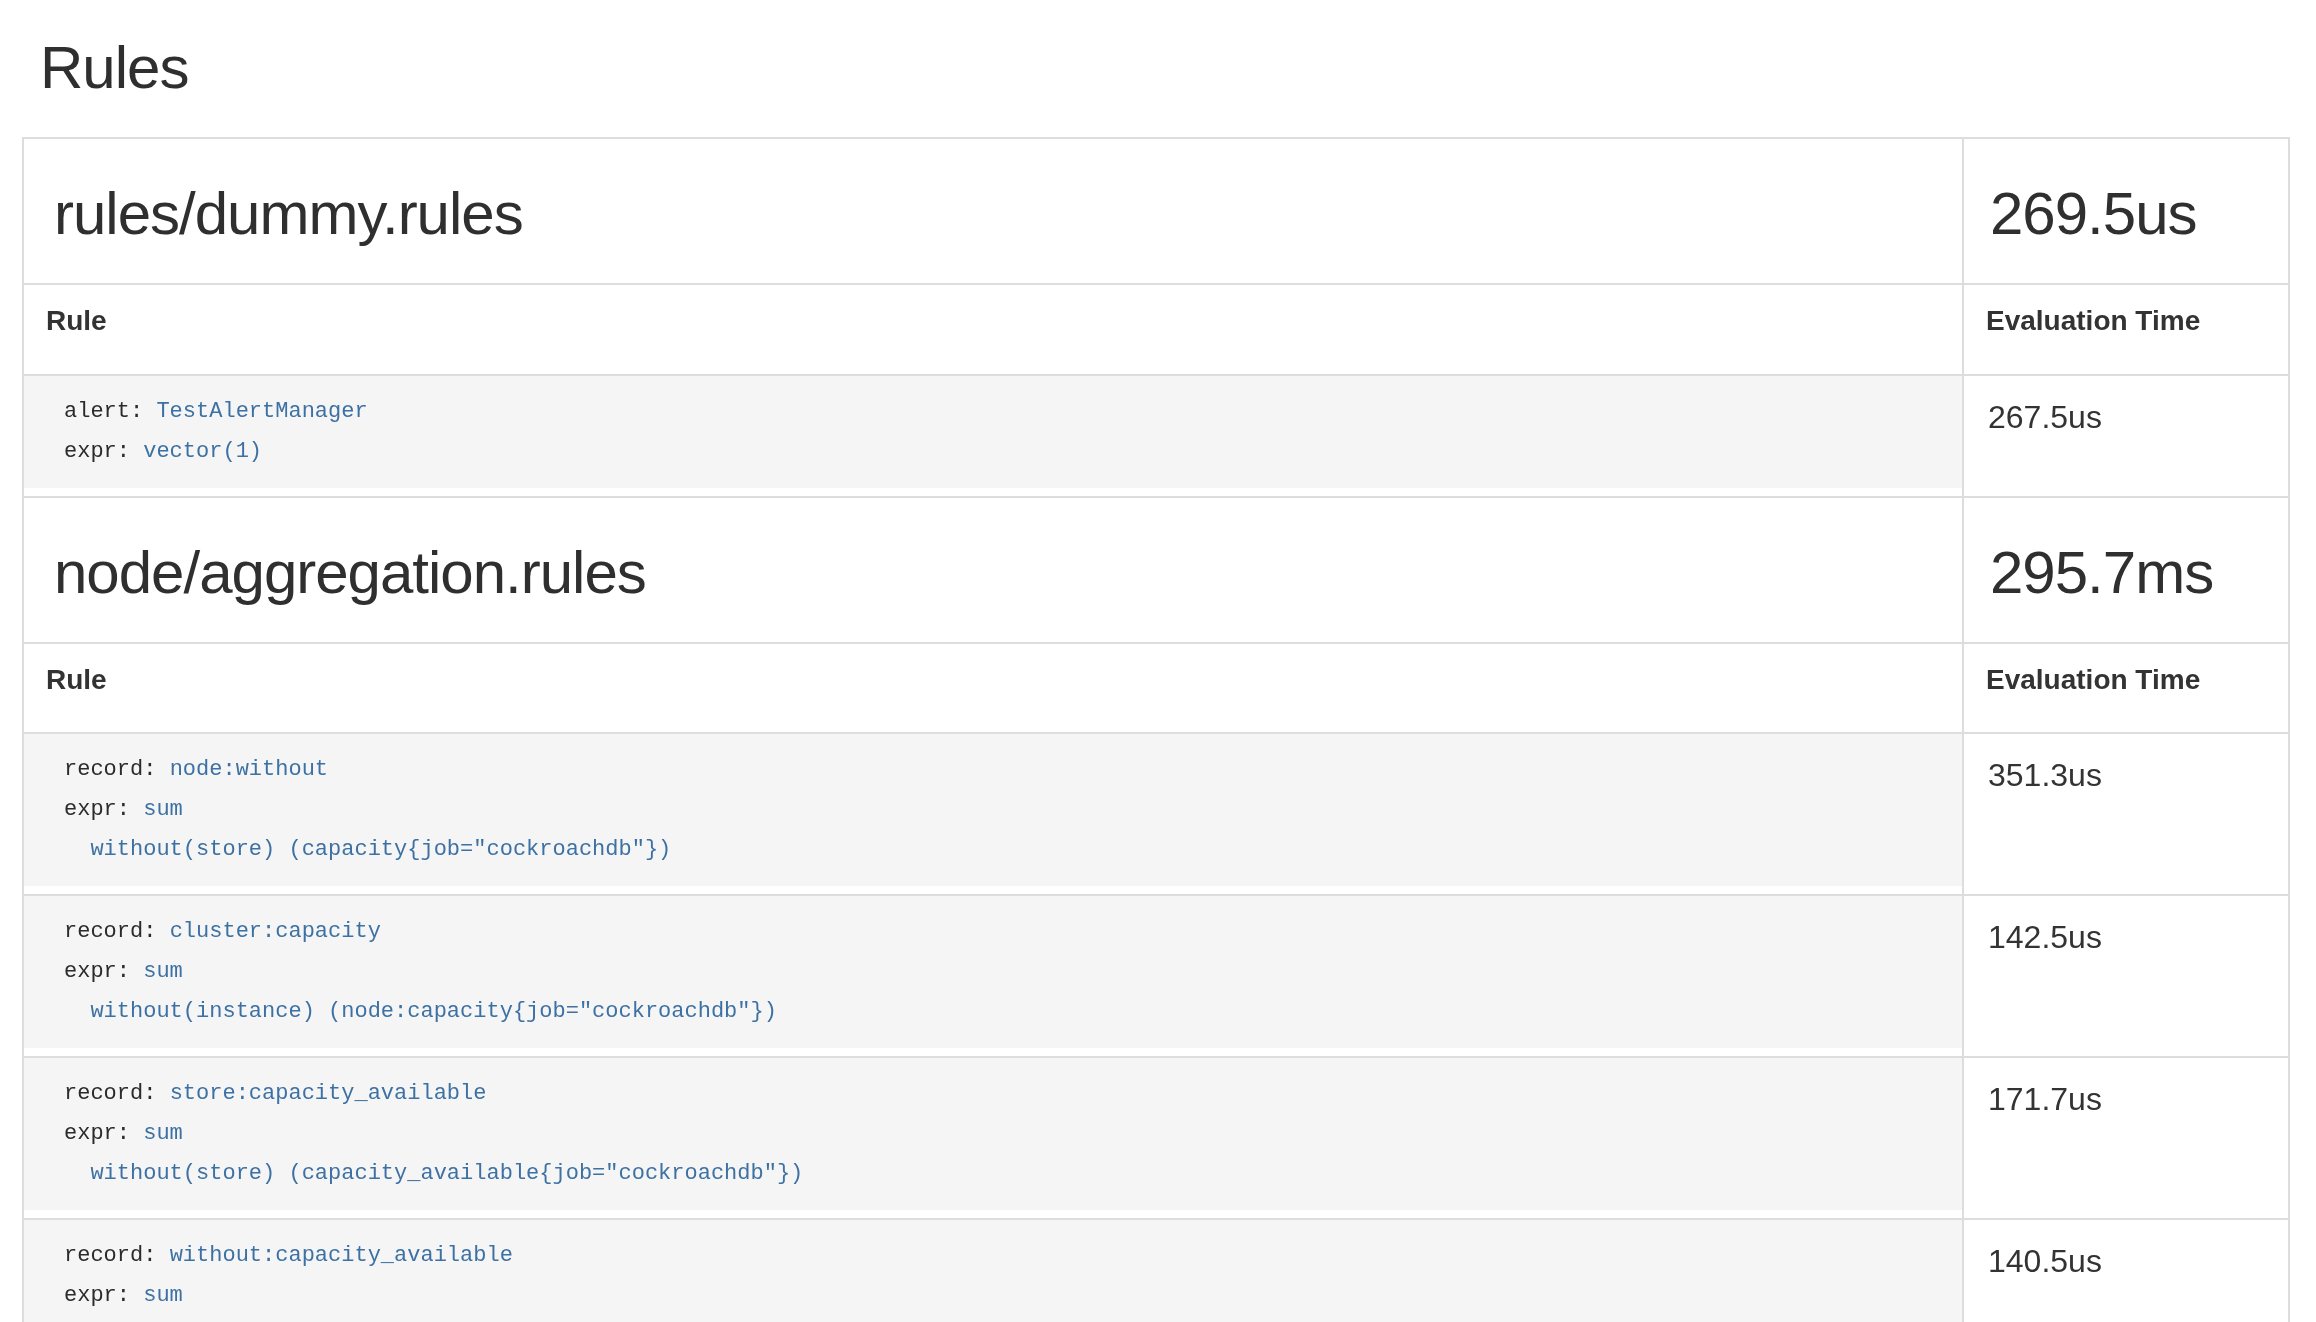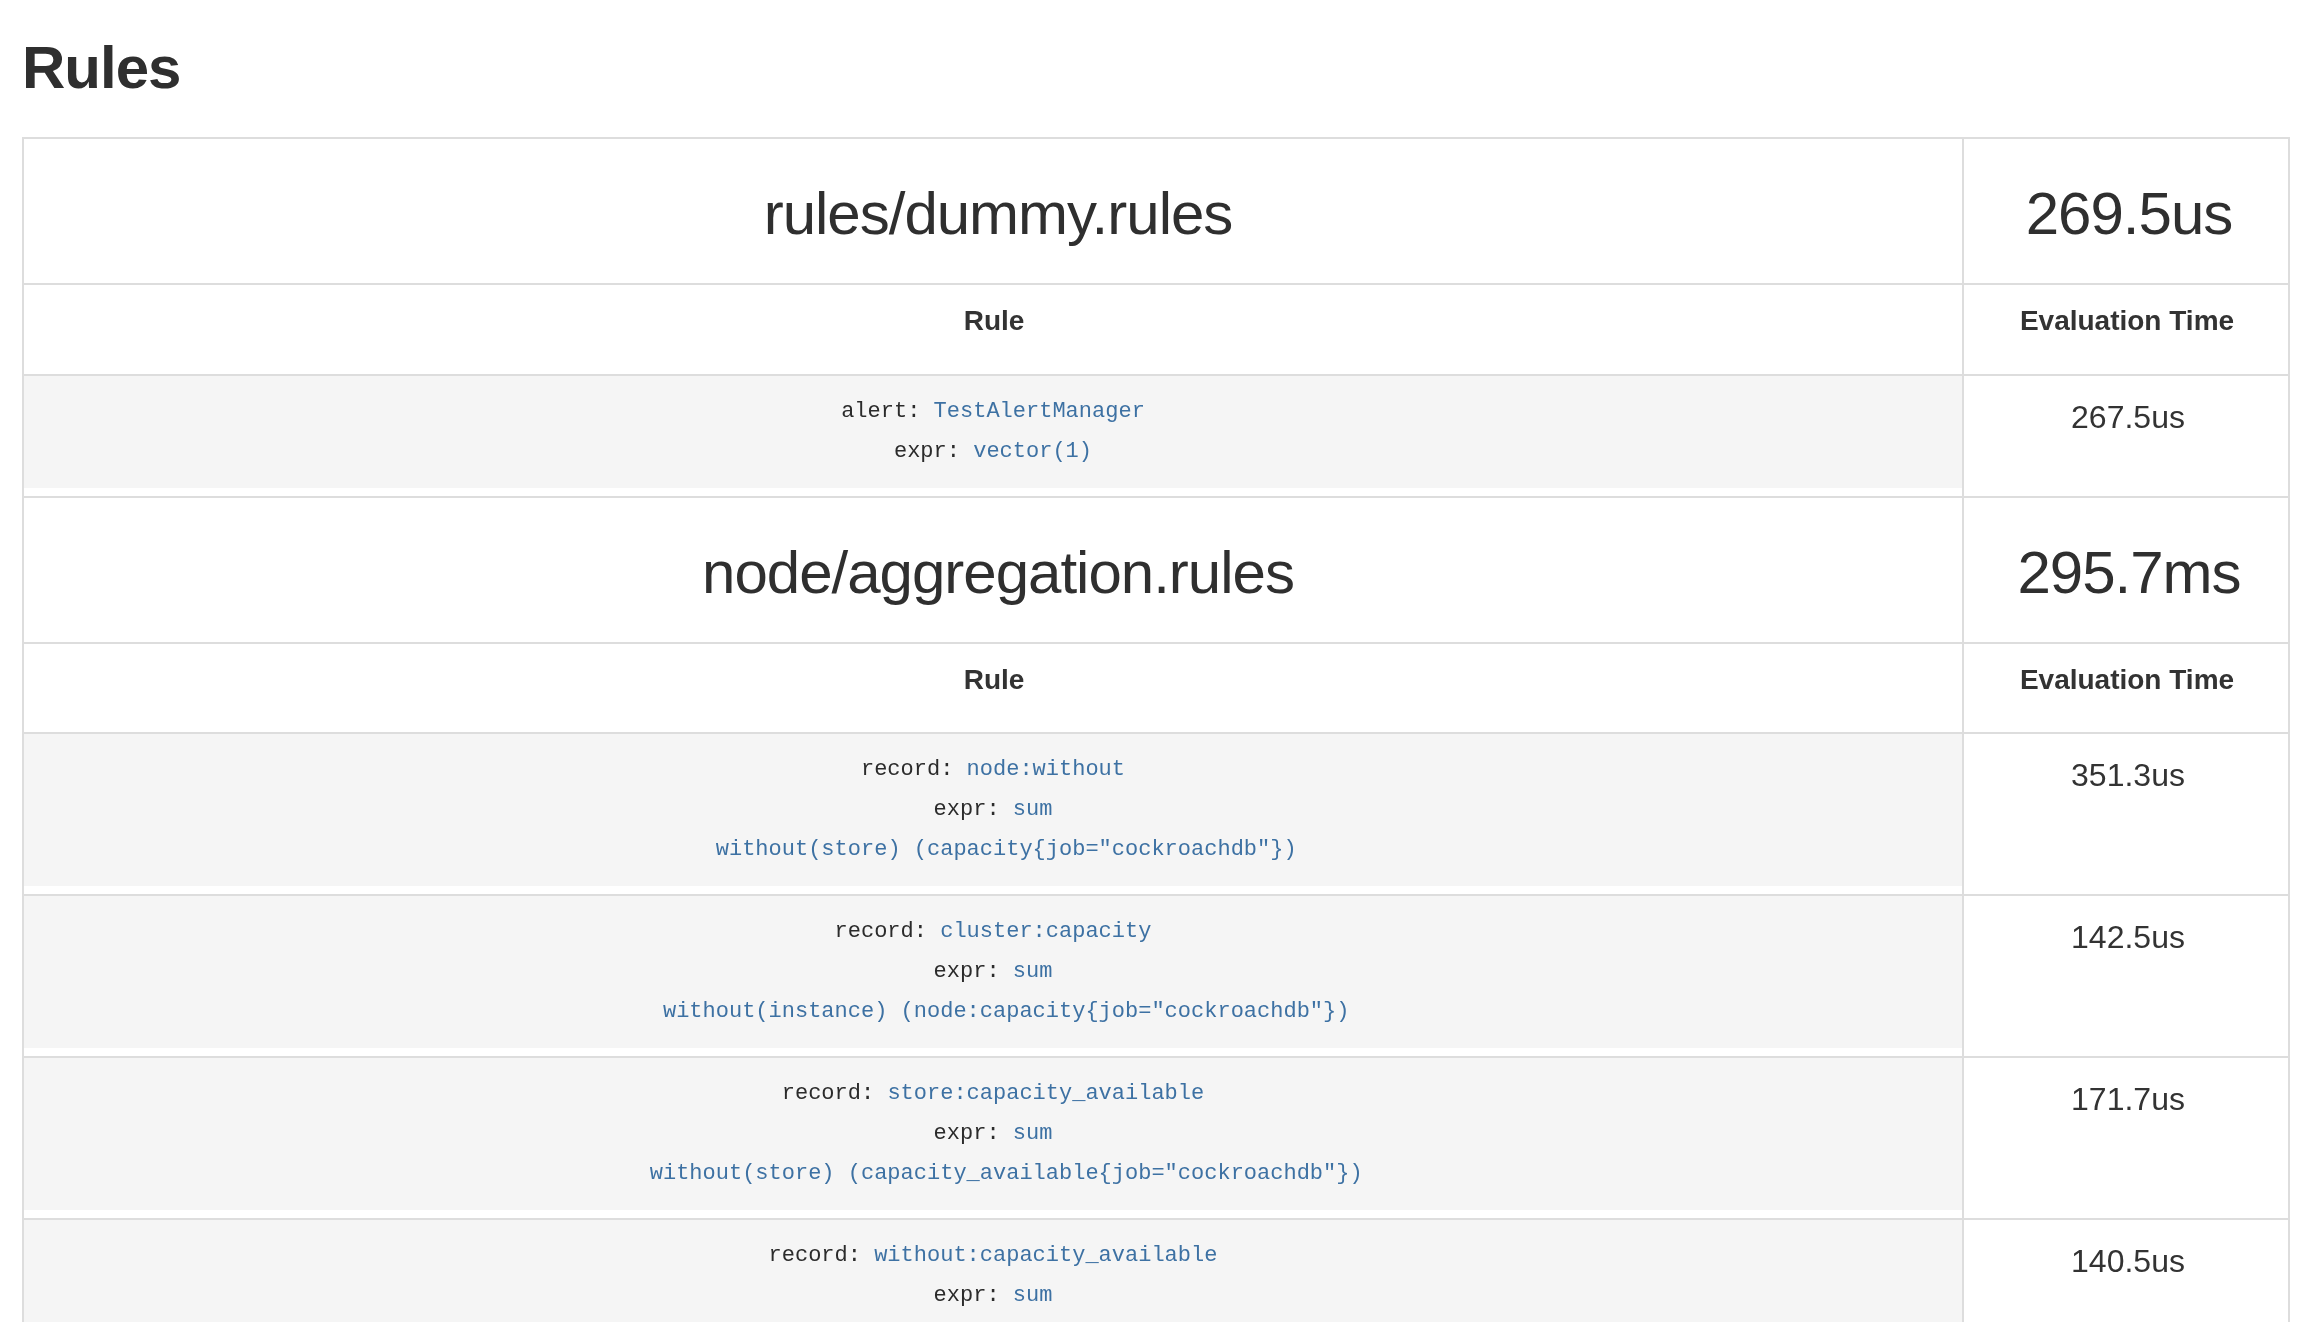--- a/index.html
+++ b/index.html
@@ -15,34 +15,34 @@
     height: 1322px;
     overflow: hidden;
     padding: 16px 26px 0 22px;
     color: var(--text);
     font-family: "Liberation Sans", "DejaVu Sans", sans-serif;
     font-size: 28px;
     line-height: 1.45;
   }
   h1.page-title {
     font-size: 60px;
-    font-weight: 700;
+    font-weight: 400;
     letter-spacing: -1px;
-    margin: 8px 0 26px 0;
+    margin: 8px 0 26px 18px;
     color: #2f2f2f;
   }
   table.rules-table {
     width: 100%;
     border-collapse: collapse;
     table-layout: fixed;
   }
   col.time-col { width: 326px; }
   th, td {
     border: 2px solid var(--border);
-    text-align: center;
+    text-align: left;
     vertical-align: top;
   }
   th {
     padding: 16px 20px 32px 22px;
     font-size: 28px;
     font-weight: bold;
     color: var(--text);
   }
   td.group-name-cell { padding: 42px 20px 36px 30px; }
   td.group-time-cell { padding: 42px 20px 36px 26px; }

